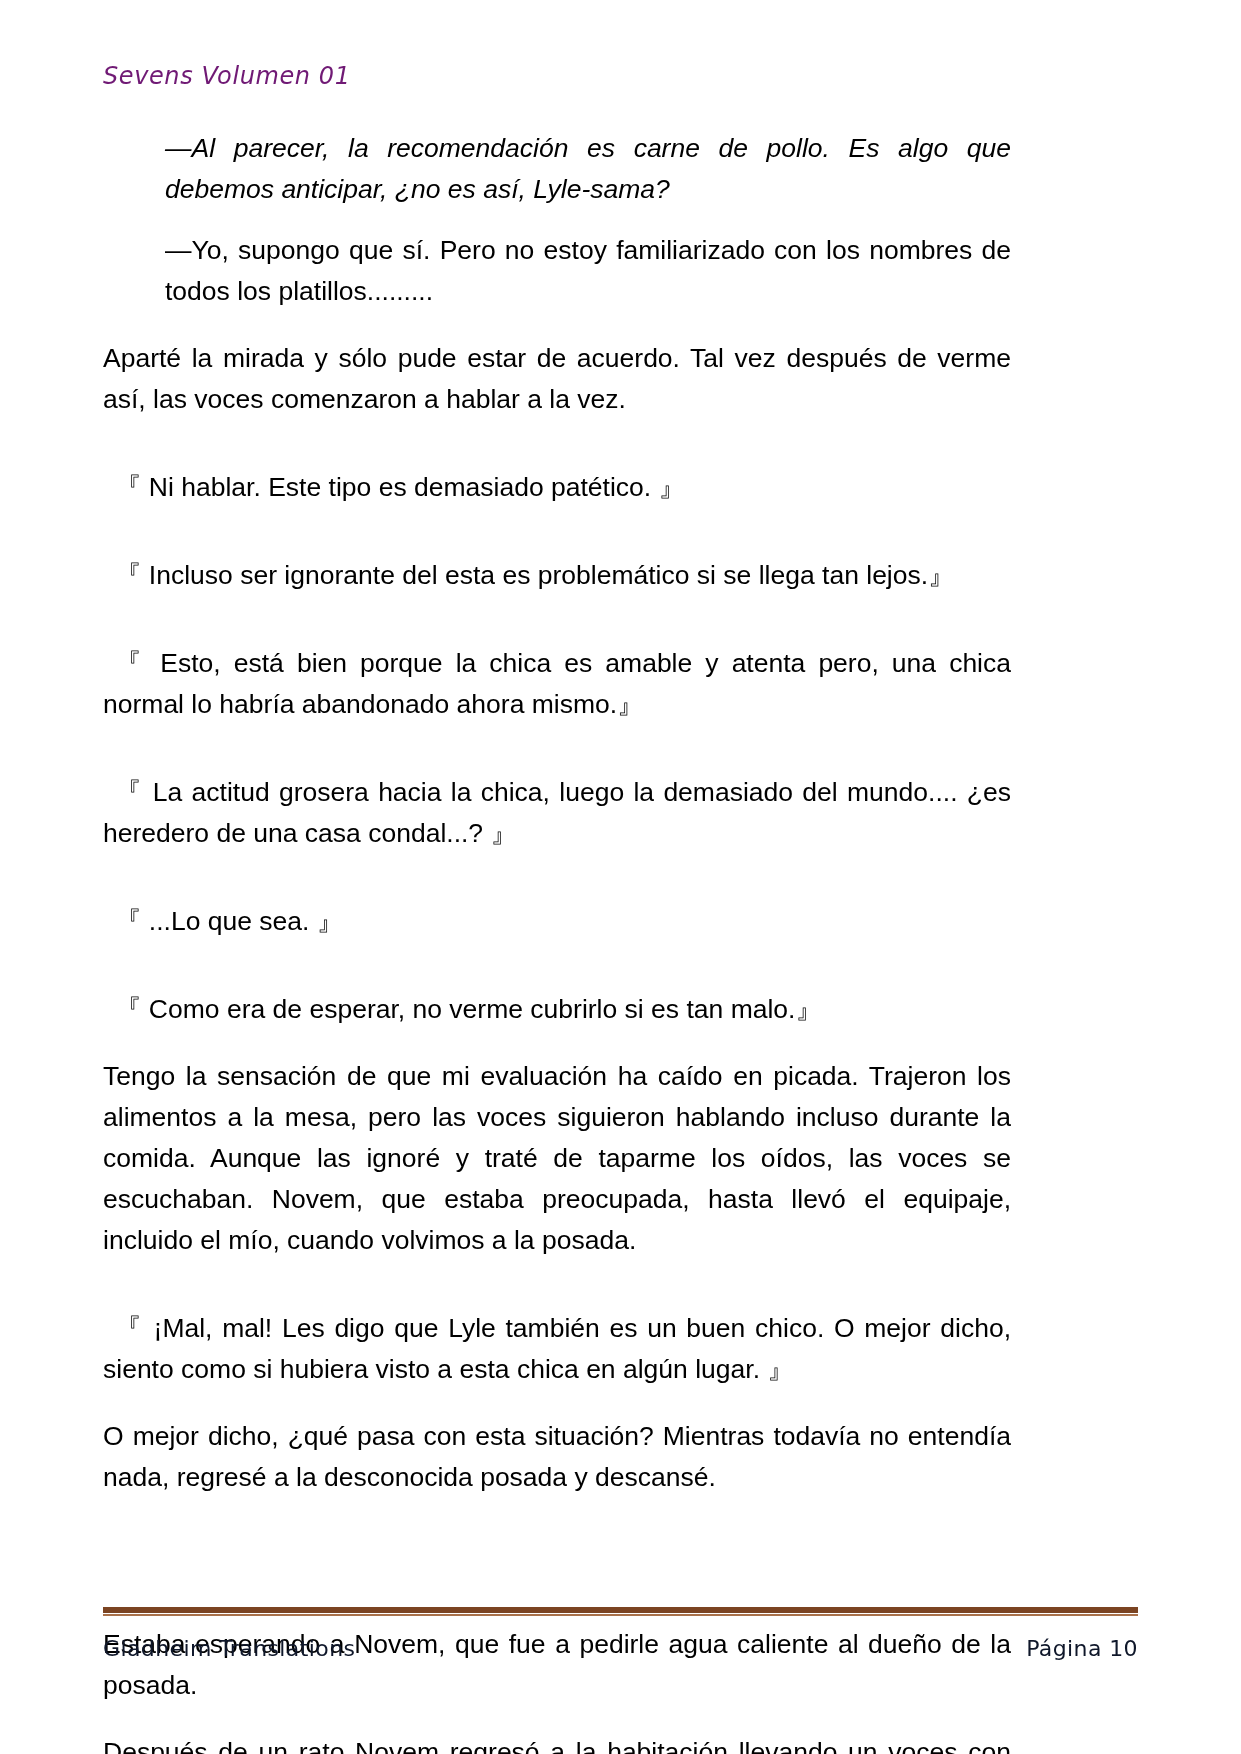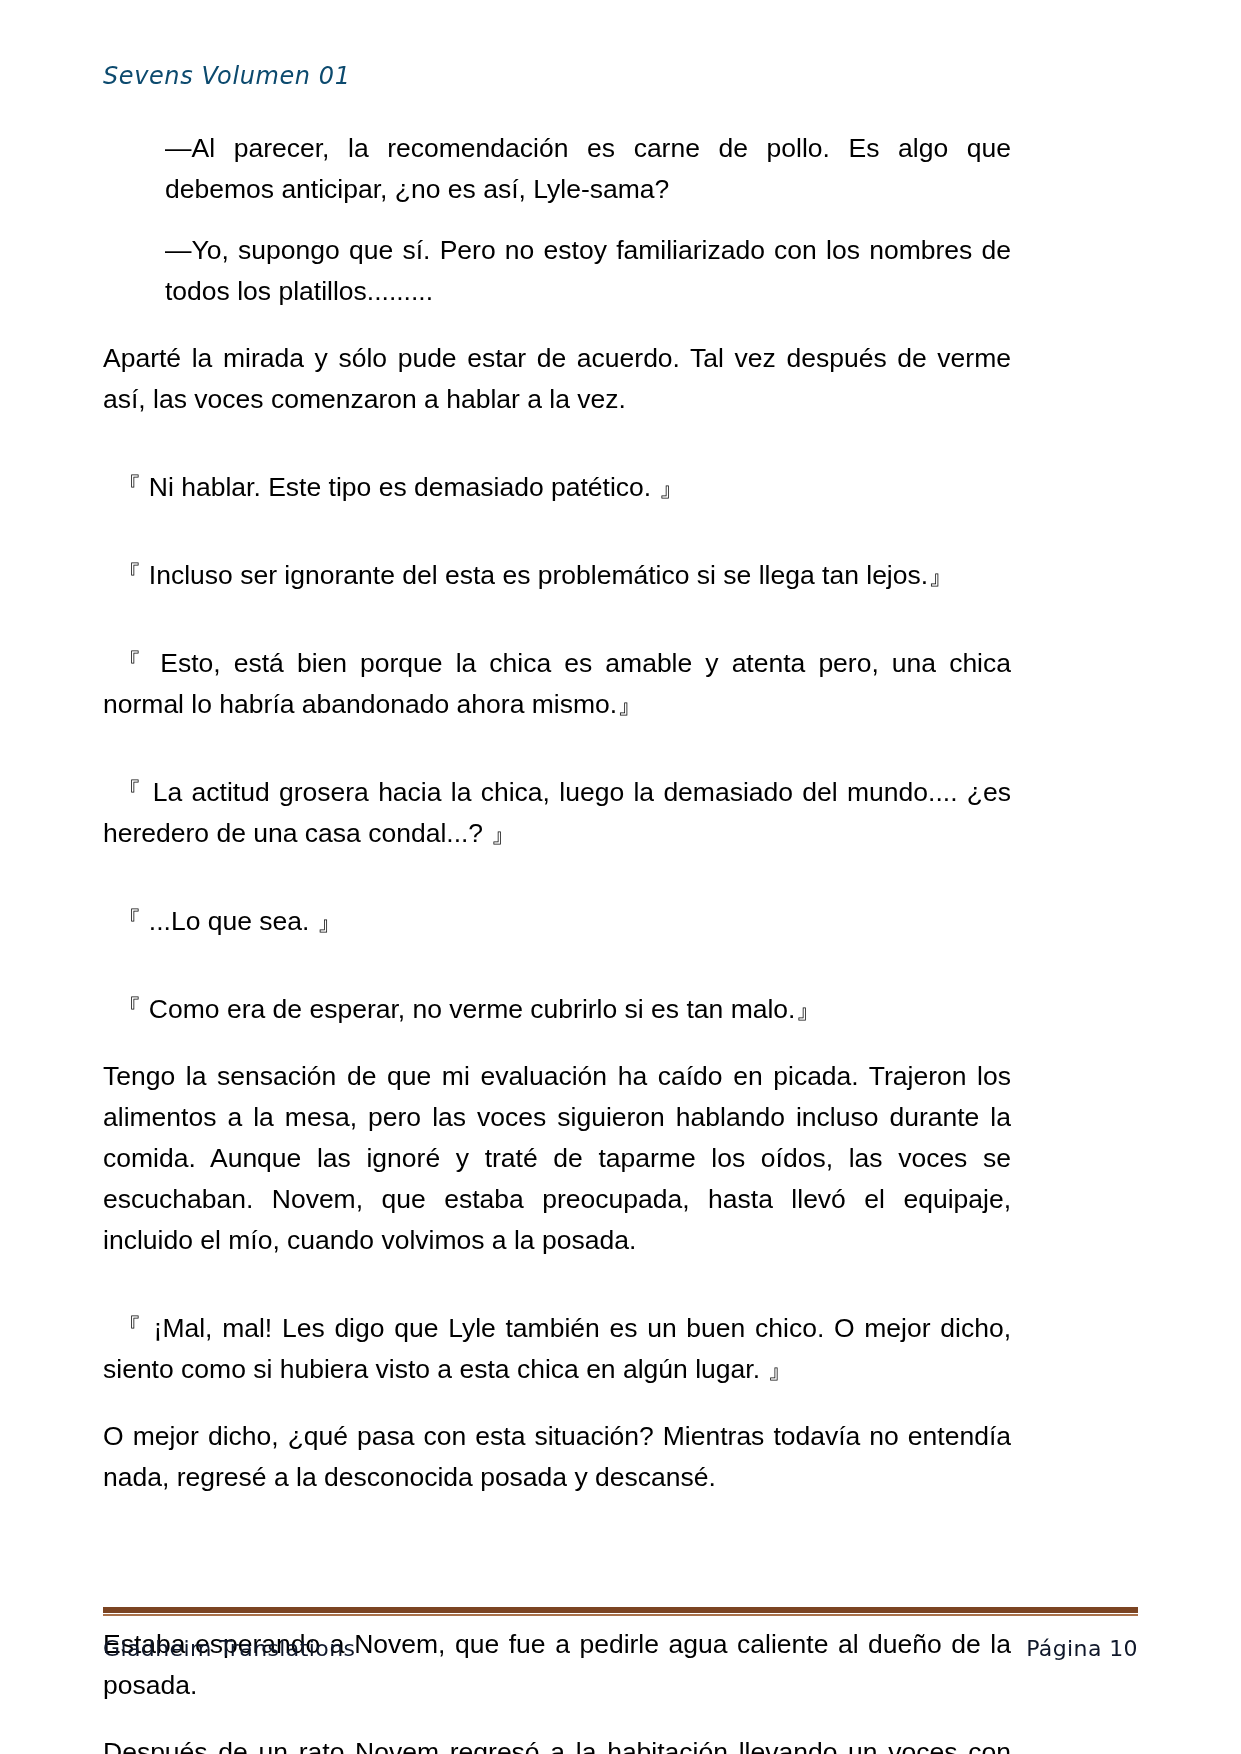--- a/index.html
+++ b/index.html
@@ -28,21 +28,21 @@
     left: 103px;
     top: 62px;
     width: 1035px;
     height: 40px;
   }
   .doc-header .header-title {
     font-family: "DejaVu Sans", sans-serif;
     font-style: italic;
     font-size: 24px;
     letter-spacing: 0.6px;
-    color: #0c4a6e;
+    color: #701a75;
     white-space: nowrap;
   }
 
   
   .content {
     position: absolute;
     left: 103px;
     top: 128px;
     width: 908px;
   }
@@ -64,21 +64,21 @@
     width: calc(100% - 62px);
   }
 
   
   .para.voice {
     text-indent: 12px;
     margin-top: 47px;
   }
 
   
-  .gap-sm { margin-bottom: 20px; }
+  .gap-sm { margin-bottom: 20px; font-style: italic; }
   .gap-md { margin-bottom: 26px; }
 
   
   .section-break {
     height: 108px;
   }
 
   
   .para.wide {
     font-family: "DejaVu Sans", sans-serif;

